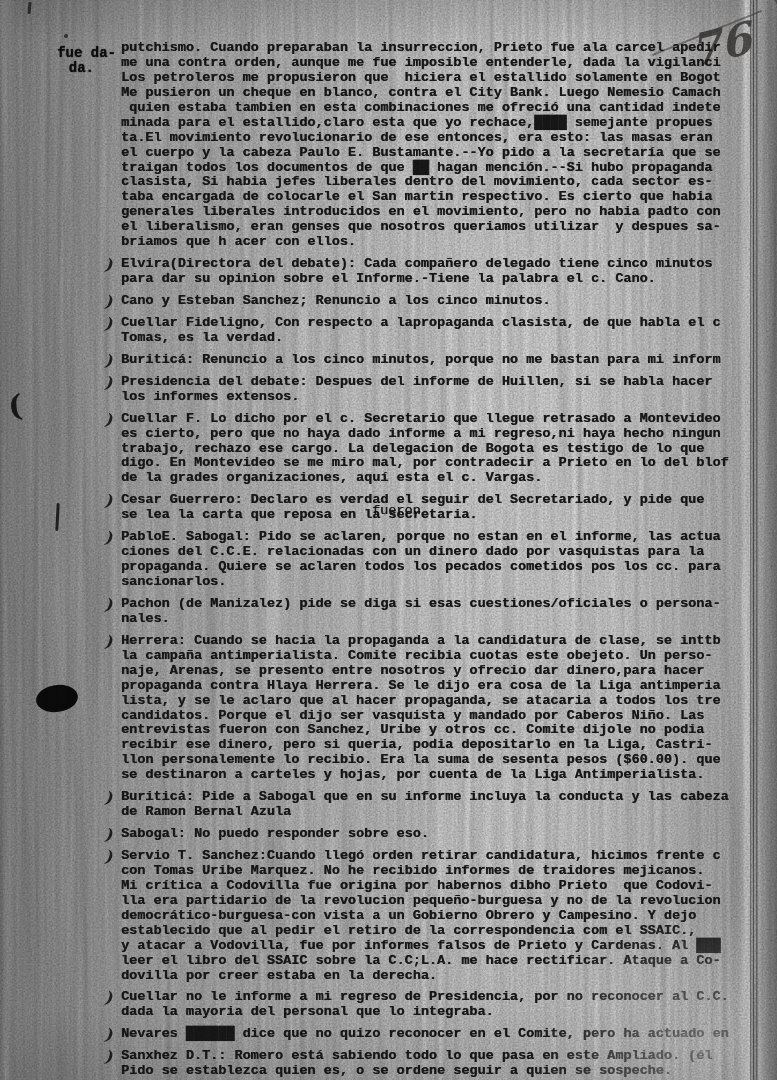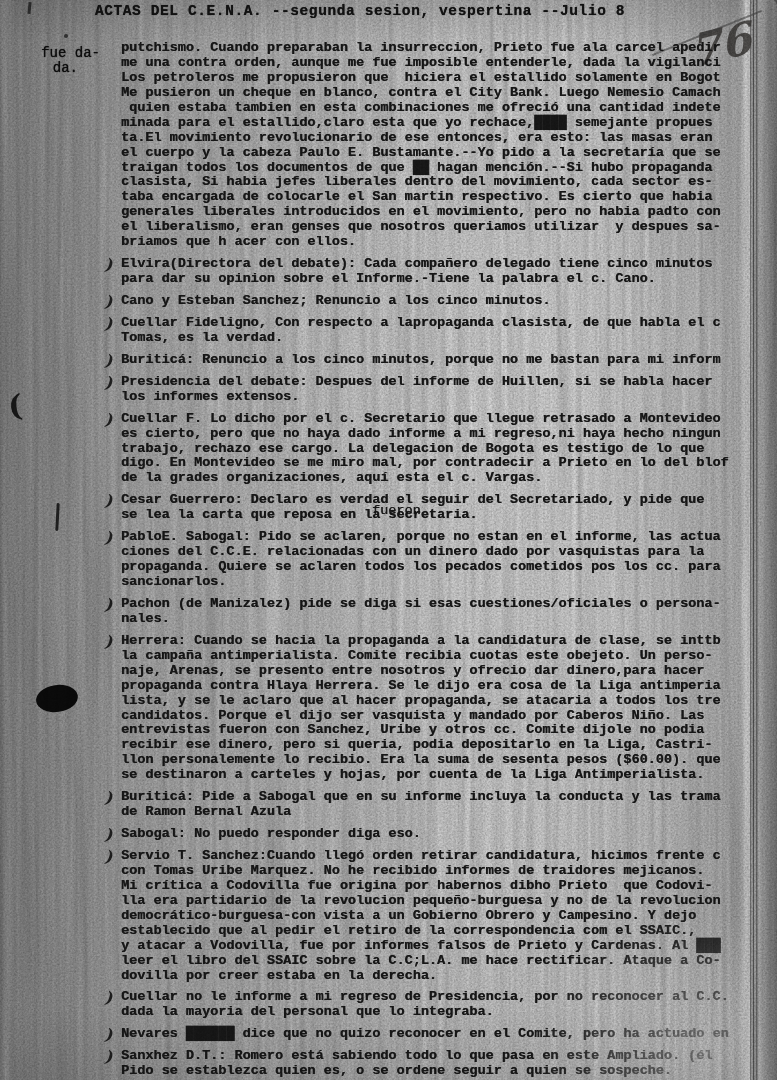--- a/index.html
+++ b/index.html
@@ -31,22 +31,22 @@
   .entry .mark{position:absolute;left:-1px;top:-2px;
     font-family:"DejaVu Serif",serif;font-style:italic;font-weight:700;
     font-size:16px;color:#232323;transform:rotate(8deg);}
   .pagenum{position:absolute;left:694px;top:18px;
     font-family:"DejaVu Serif",serif;font-style:italic;font-weight:700;
     font-size:44px;color:rgba(62,60,58,0.85);transform:rotate(-14deg) skewX(-8deg);}
   .scratch{position:absolute;left:648px;top:32px;width:118px;height:2px;
     background:rgba(70,70,70,0.55);transform:rotate(-22deg);}
   .scratch2{position:absolute;left:742px;top:-4px;width:60px;height:2px;
     background:rgba(60,60,60,0.5);transform:rotate(48deg);}
-  .margin-note{position:absolute;left:12px;top:46px;width:88px;
-    font-weight:400;font-size:14px;line-height:15px;color:#101010;text-align:right;
+  .margin-note{position:absolute;left:28px;top:46px;width:88px;
+    font-weight:700;font-size:14px;line-height:15px;color:#101010;text-align:right;
     text-shadow:0 0 1px rgba(0,0,0,0.9);}
   .margin-note .l2{display:block;padding-right:22px;}
   .inserted-word{position:absolute;left:372px;top:503px;font-size:13.5px;font-weight:400;
     color:#1b1b1b;text-shadow:0.4px 0.3px 0.6px rgba(15,15,15,0.75);}
   .paren-mark{position:absolute;left:8px;top:388px;
     font-family:"DejaVu Serif",serif;font-weight:700;font-size:30px;color:#1c1c1c;
     transform:rotate(-6deg);}
   .pen-stroke{position:absolute;left:56px;top:503px;width:2.5px;height:28px;
     background:#242424;transform:rotate(3deg);border-radius:2px;}
   .ink-blot{position:absolute;left:36px;top:685px;width:42px;height:27px;
@@ -58,21 +58,20 @@
   .grain-svg{position:absolute;left:0;top:0;pointer-events:none;}
 </style>
 </head>
 <body>
 
 <div class="page">
 
   <div class="film-left"></div>
   <div class="film-right"></div>
 
-  <div class="header">ACTAS DEL C.E.N.A.  --segunda sesion, vespertina --Julio 8</div>
 
   <div class="pagenum">76</div>
   <div class="scratch"></div>
   <div class="scratch2"></div>
 
   <div class="margin-note">
     <span class="l1">fue da-</span>
     <span class="l2">da.</span>
   </div>
 
@@ -167,27 +166,27 @@
 lista, y se le aclaro que al hacer propaganda, se atacaria a todos los tre
 candidatos. Porque el dijo ser vasquista y mandado por Caberos Niño. Las
 entrevistas fueron con Sanchez, Uribe y otros cc. Comite dijole no podia
 recibir ese dinero, pero si queria, podia depositarlo en la Liga, Castri-
 llon personalemente lo recibio. Era la suma de sesenta pesos ($60.00). que
 se destinaron a carteles y hojas, por cuenta de la Liga Antimperialista.</span>
     </div>
 
     <div class="entry">
       <span class="mark">)</span>
-      <span class="txt">Buriticá: Pide a Sabogal que en su informe incluya la conducta y las trama
+      <span class="txt">Buriticá: Pide a Sabogal que en su informe incluya la conducta y las cabeza
 de Ramon Bernal Azula</span>
     </div>
 
     <div class="entry">
       <span class="mark">)</span>
-      <span class="txt">Sabogal: No puedo responder diga eso.</span>
+      <span class="txt">Sabogal: No puedo responder sobre eso.</span>
     </div>
 
     <div class="entry">
       <span class="mark">)</span>
       <span class="txt">Servio T. Sanchez:Cuando llegó orden retirar candidatura, hicimos frente c
 con Tomas Uribe Marquez. No he recibido informes de traidores mejicanos.
 Mi crítica a Codovilla fue origina por habernos dibho Prieto  que Codovi-
 lla era partidario de la revolucion pequeño-burguesa y no de la revolucion
 democrático-burguesa-con vista a un Gobierno Obrero y Campesino. Y dejo
 establecido que al pedir el retiro de la correspondencia com el SSAIC.,

